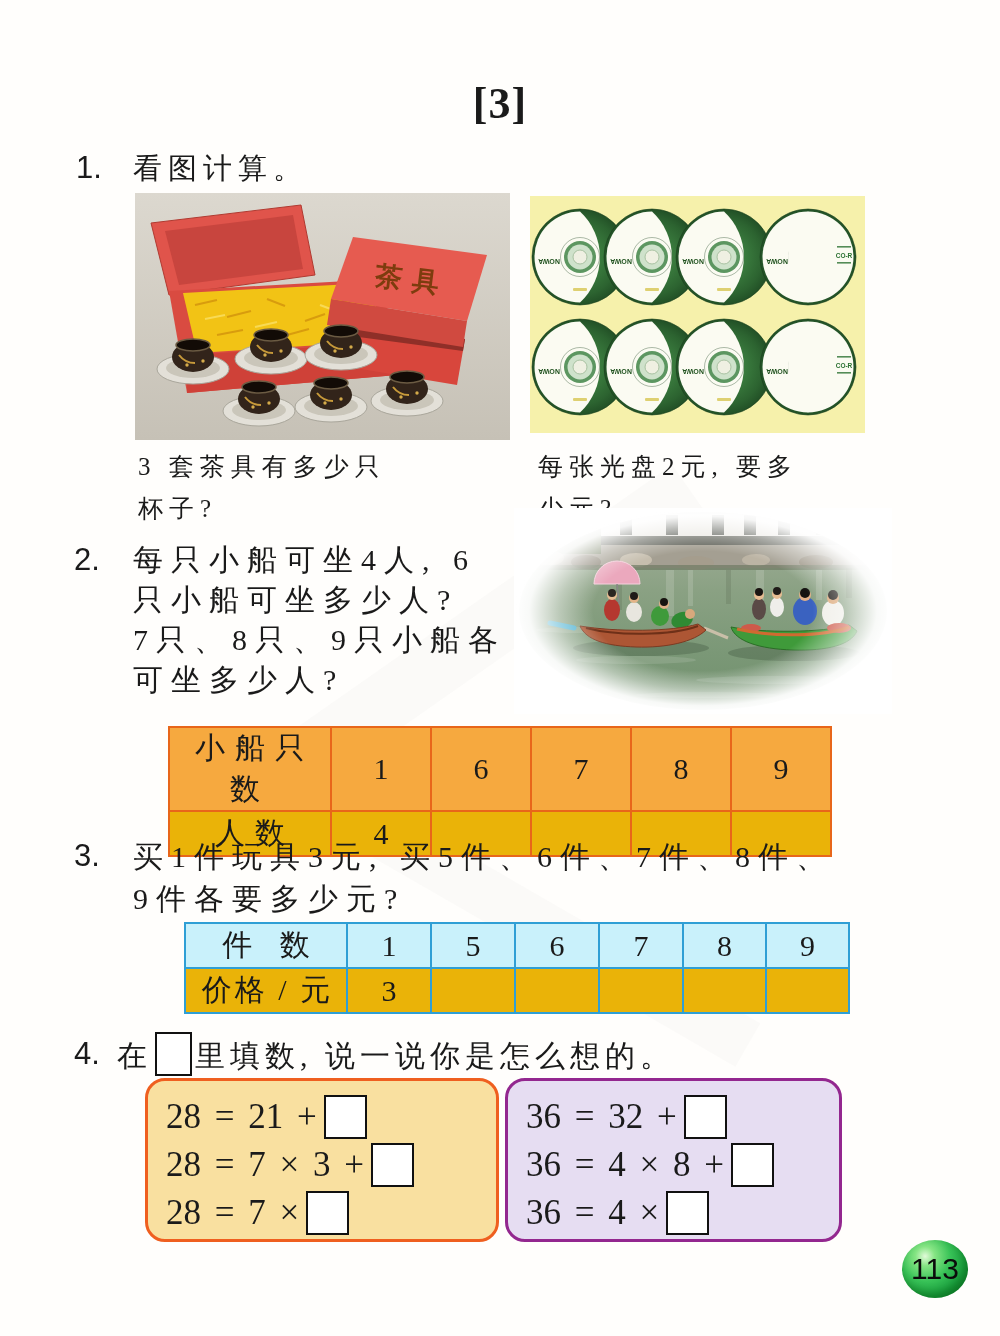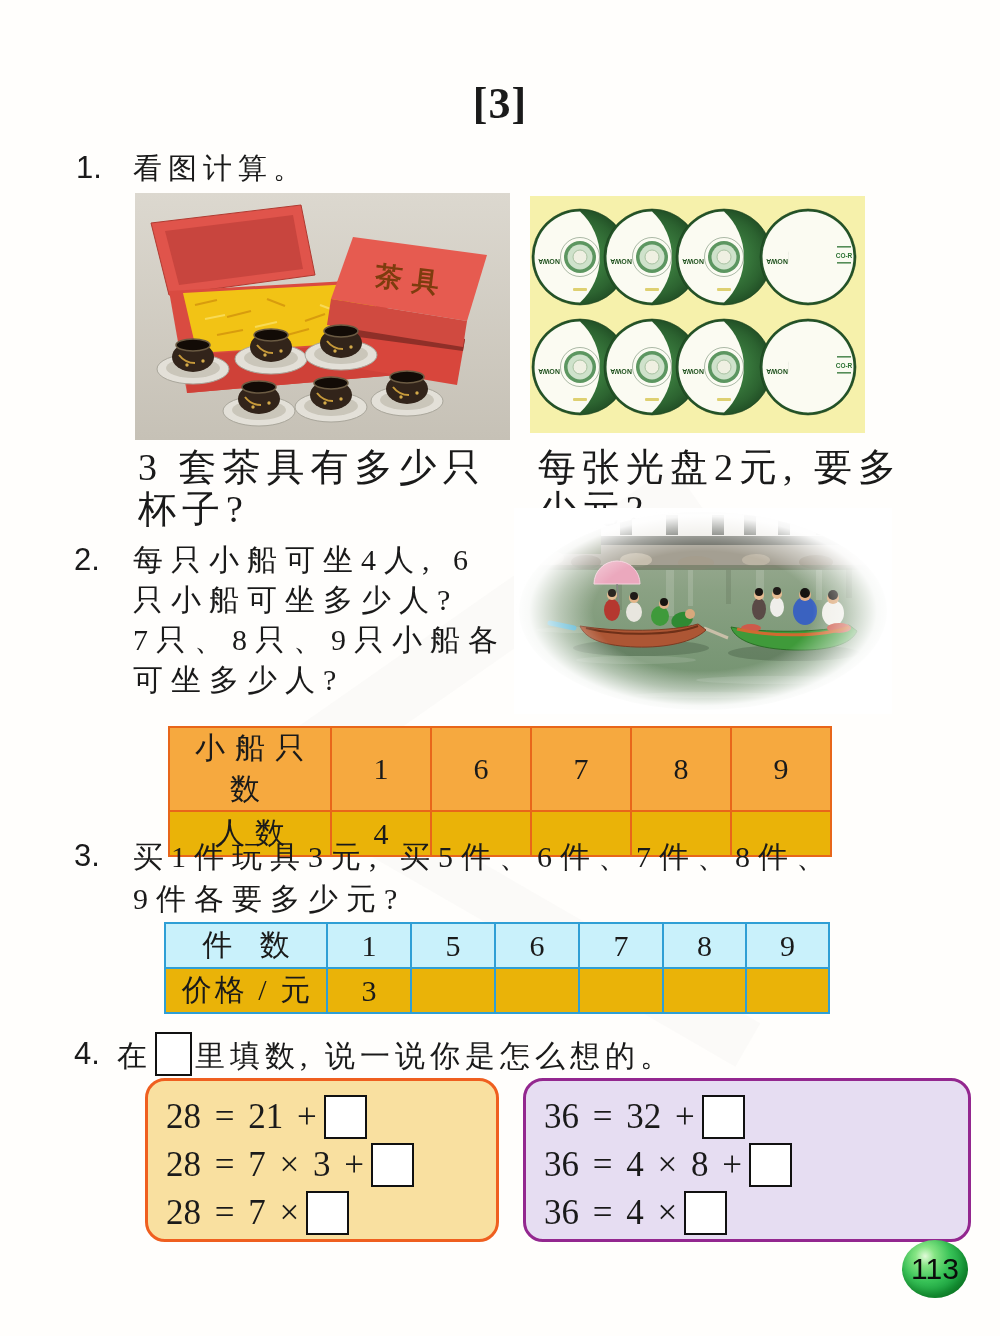--- a/index.html
+++ b/index.html
@@ -15,54 +15,54 @@
   
   .wm { position:absolute; background:#aaa; opacity:0.05; pointer-events:none; }
 
   
   .page-title { left:0; right:0; top:78px; text-align:center; font-size:44px; font-weight:bold; letter-spacing:1px; }
   .q-num { font-family:"Liberation Sans","DejaVu Sans",sans-serif; font-size:31px; }
   .cn { font-size:29px; letter-spacing:6px; line-height:40px; }
   .q2-text { font-size:30px; letter-spacing:8px; line-height:40px; }
   .q3-text { font-size:30px; letter-spacing:8px; line-height:42px; }
   .q4-text { font-size:30px; letter-spacing:5px; }
-  .caption { font-size:38px; letter-spacing:6px; line-height:42px; }
+  .caption { font-size:25px; letter-spacing:6px; line-height:42px; }
 
   
   .photo { overflow:hidden; }
   .tea-photo { left:135px; top:193px; width:375px; height:247px; }
   .cd-photo  { left:530px; top:196px; width:335px; height:237px; }
   .boat-photo{ left:516px; top:510px; width:374px; height:202px; }
   .boat-fade { position:absolute; inset:-2px;
     background:radial-gradient(ellipse 50% 50% at 50% 50%,
       rgba(255,255,255,0) 58%, rgba(255,255,255,0.45) 76%, rgba(255,255,255,0.95) 92%, #fff 100%); }
 
   
   table.qtable { border-collapse:collapse; table-layout:fixed; position:absolute; background:#eab308; }
   table.qtable td { text-align:center; vertical-align:middle; height:43px; padding:0; font-size:30px; }
   table.t1 { left:168px; top:726px; width:664px; }
   table.t1 td { border:2px solid var(--table1-border,#e8661a); }
   table.t1 tr.head td { background:var(--table1-header,#f6a93f); }
-  table.t2 { left:164px; top:922px; width:664px; }
+  table.t2 { left:184px; top:922px; width:664px; }
   table.t2 td { border:2px solid var(--table2-border,#2f9fd5); }
   table.t2 tr.head td { background:var(--table2-header,#c9f1fb); }
   td.lbl { letter-spacing:10px; text-indent:10px; font-size:29px; }
   td.lbl2 { letter-spacing:3px; text-indent:3px; font-size:29px; }
 
   
   .inline-box { display:inline-block; width:33px; height:40px; border:2px solid #111;
     background:#fff; vertical-align:-10px; margin:0 3px; }
   .eq-box { display:inline-block; width:39px; height:40px; border:2px solid #111;
     background:#fff; margin-left:7px; vertical-align:-9px; }
 
   
   .card { position:absolute; border-radius:20px; padding:12px 0 0 18px; box-sizing:border-box; }
   .card-orange { left:145px; top:1078px; width:354px; height:164px;
     background:var(--orange-card-fill,#f9e0a0); border:3px solid var(--orange-card-border,#ef5f1f); }
-  .card-purple { left:523px; top:1078px; width:448px; height:164px;
+  .card-purple { left:505px; top:1078px; width:337px; height:164px;
     background:var(--purple-card-fill,#e6ddf2); border:3px solid var(--purple-card-border,#93278f); }
   .eq-line { height:48px; display:flex; align-items:center; font-size:35px; word-spacing:5px; }
 
   
   .page-badge { left:902px; top:1240px; width:66px; height:58px; border-radius:50%;
     background:radial-gradient(circle at 35% 28%, #e2fbda 0%, #86e584 16%, #38c257 42%,
       var(--page-badge-green,#199f3e) 68%, #0a7b2b 100%);
     box-shadow:inset -3px -5px 8px rgba(0,70,0,0.35);
     display:flex; align-items:center; justify-content:center;
     font-family:"Liberation Sans","DejaVu Sans",sans-serif; font-size:30px; color:#0b0b0b; }

